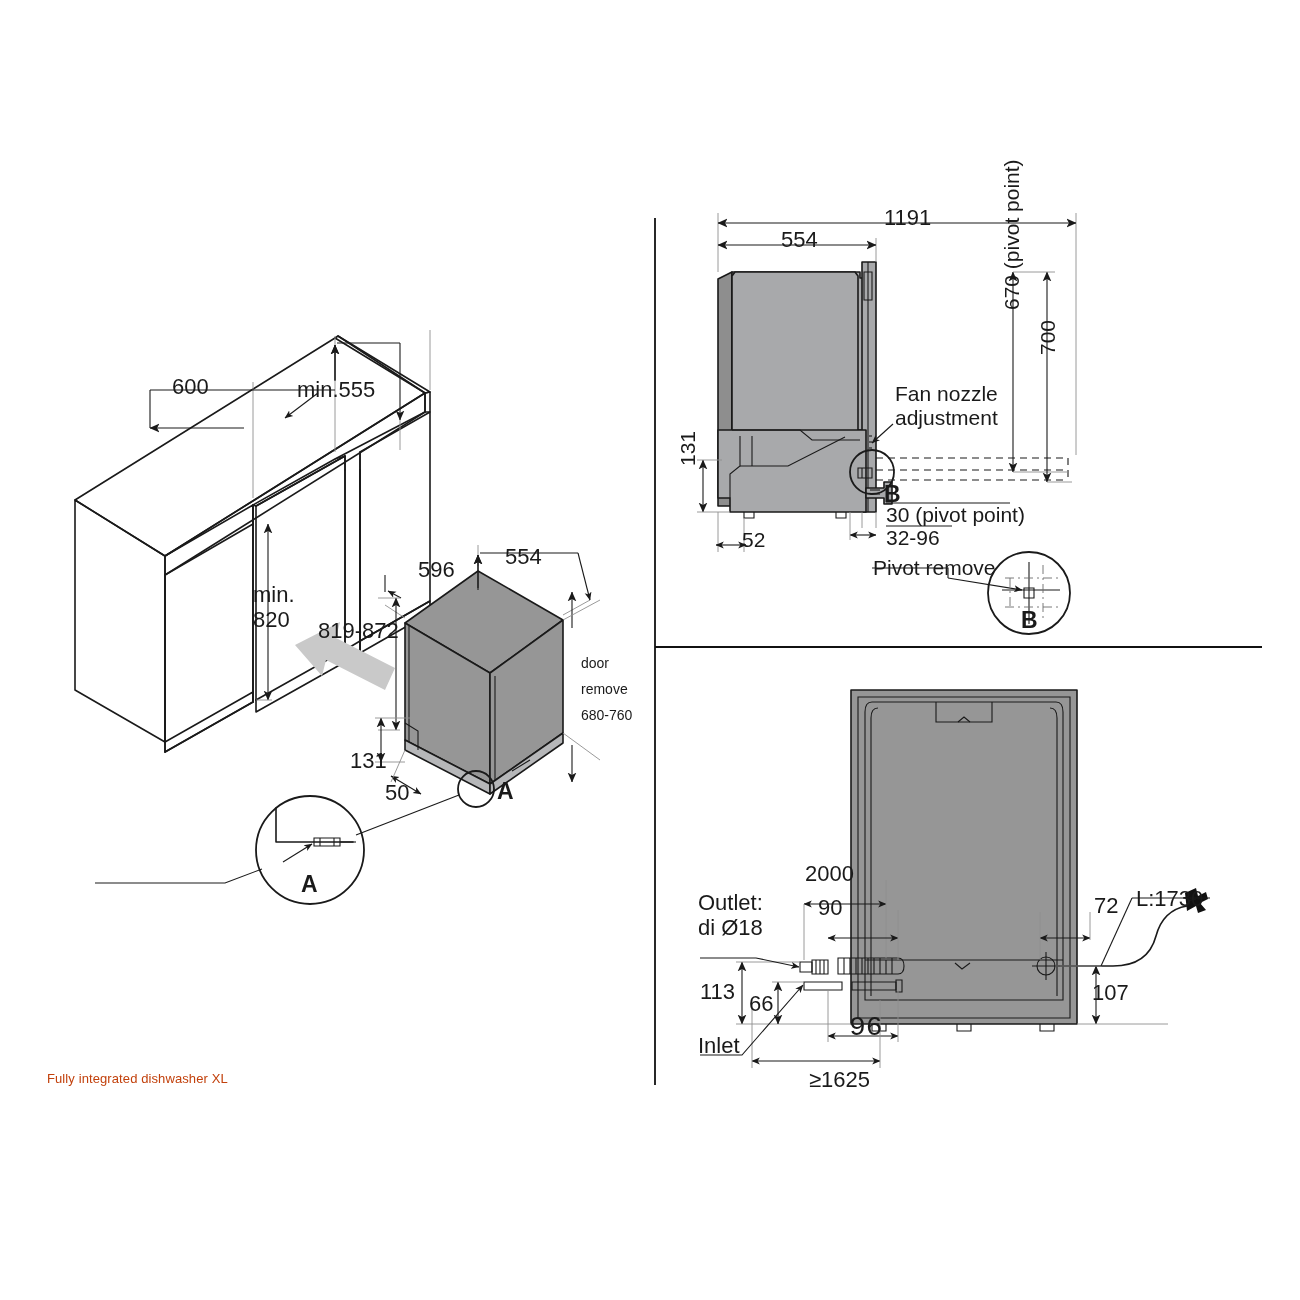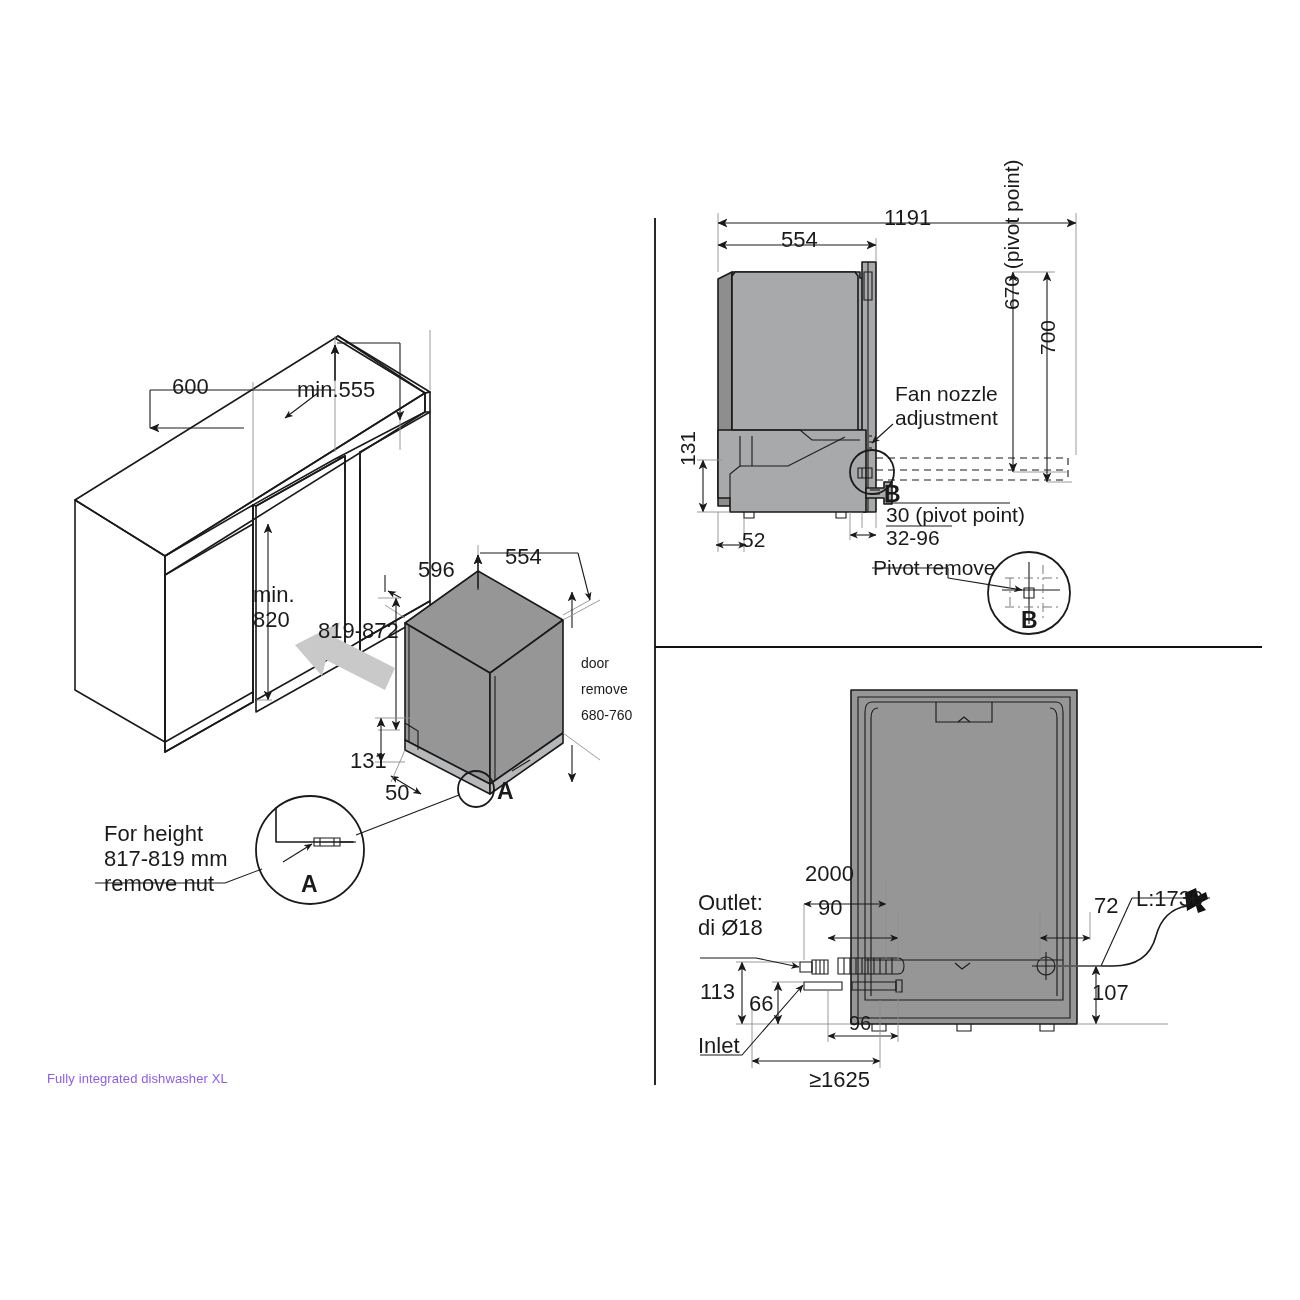--- a/index.html
+++ b/index.html
@@ -455,25 +455,20 @@
   <div style="position:absolute;left:385px;top:780px;font-size:22px;">50</div>
 
   <div style="position:absolute;left:568px;top:650px;font-size:14px;line-height:26px;margin-left:13px;">
     <div>door</div>
     <div>remove</div>
     <div>680-760</div>
   </div>
 
   <div style="position:absolute;left:497px;top:778px;font-size:23px;font-weight:bold;">A</div>
 
-  <div style="position:absolute;left:104px;top:821px;font-size:22px;line-height:25px;">
-    <div>For height</div>
-    <div>817-819 mm</div>
-    <div>remove nut</div>
-  </div>
 
   <div style="position:absolute;left:301px;top:871px;font-size:23px;font-weight:bold;">A</div>
 
   <div style="position:absolute;left:884px;top:205px;font-size:22px;">1191</div>
 
   <div style="position:absolute;left:781px;top:227px;font-size:22px;">554</div>
 
   <div style="position:absolute;left:1000px;top:310px;font-size:21px;transform:rotate(-90deg);transform-origin:left top;white-space:nowrap;">670 (pivot point)</div>
 
   <div style="position:absolute;left:1036px;top:355px;font-size:21px;transform:rotate(-90deg);transform-origin:left top;white-space:nowrap;">700</div>
@@ -502,28 +497,28 @@
   <div style="position:absolute;left:818px;top:895px;font-size:22px;text-align:right;">90</div>
 
   <div style="position:absolute;left:1094px;top:893px;font-size:22px;">72</div>
 
   <div style="position:absolute;left:1136px;top:886px;font-size:22px;">L:1730</div>
 
   <div style="position:absolute;left:700px;top:979px;font-size:22px;text-align:center;">113</div>
 
   <div style="position:absolute;left:749px;top:991px;font-size:22px;">66</div>
 
-  <div style="position:absolute;left:849px;top:1012px;font-size:20px;">96</div>
+  <div style="position:absolute;left:849px;top:1012px;font-size:28px;font-family:Liberation Mono, monospace;">96</div>
 
   <div style="position:absolute;left:1092px;top:980px;font-size:22px;">107</div>
 
   <div style="position:absolute;left:809px;top:1067px;font-size:22px;">≥1625</div>
 
   <div style="position:absolute;left:698px;top:890px;font-size:22px;line-height:25px;">
     <div>Outlet:</div>
     <div>di Ø18</div>
   </div>
 
   <div style="position:absolute;left:698px;top:1033px;font-size:22px;">Inlet</div>
 
-  <div style="position:absolute;left:47px;top:1071px;font-size:13px;color:#8b5cf6;letter-spacing:0.1px;">Fully integrated dishwasher XL</div>
+  <div style="position:absolute;left:47px;top:1071px;font-size:13px;color:#c2410c;letter-spacing:0.1px;">Fully integrated dishwasher XL</div>
 
 </div>
 
 </body></html>

